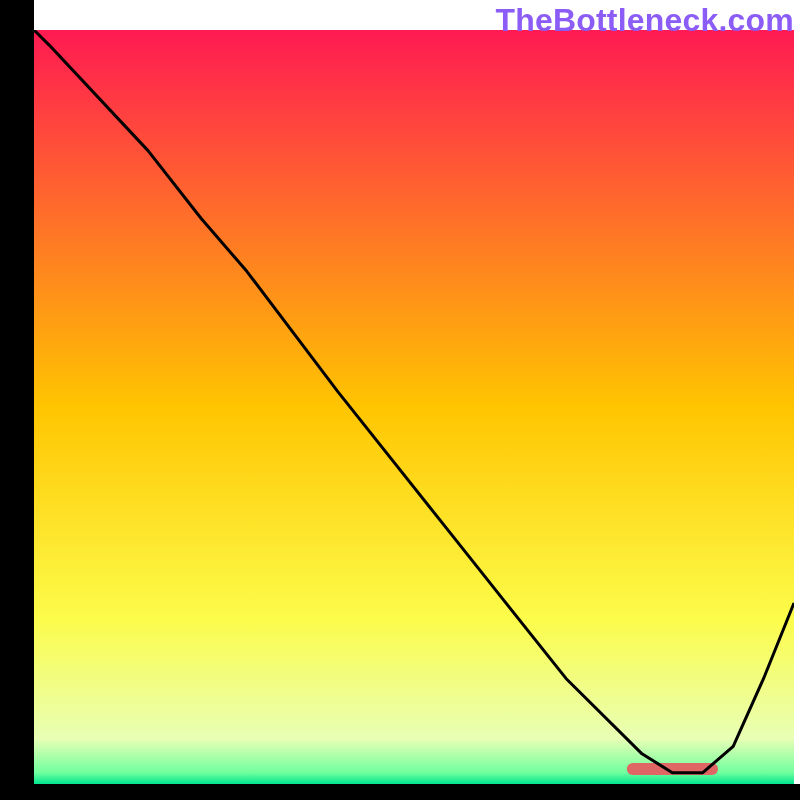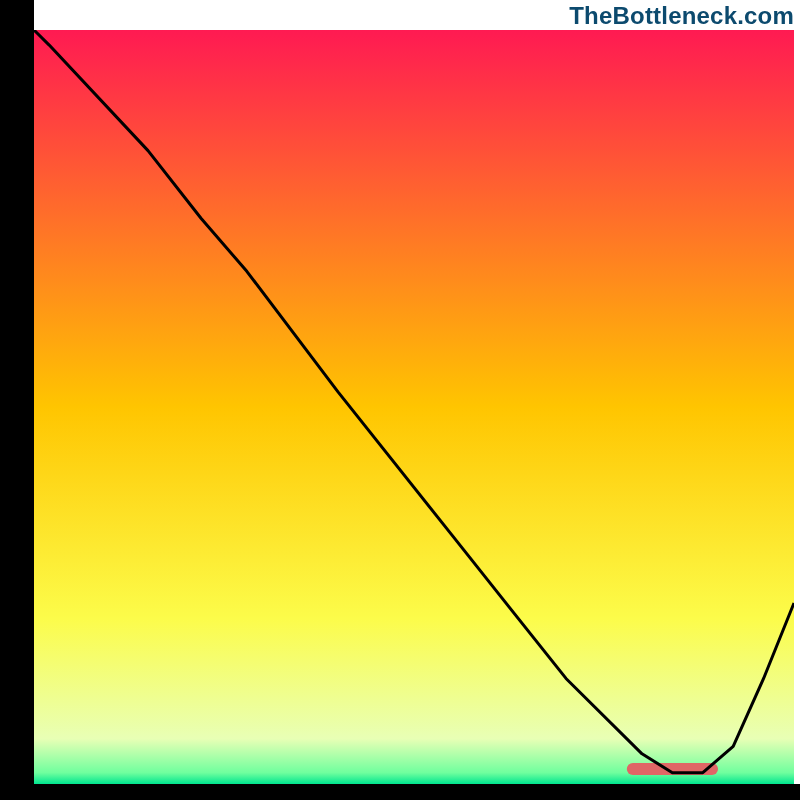--- a/index.html
+++ b/index.html
@@ -13,23 +13,23 @@
   }
   .chart-wrap {
     position: relative;
     width: 800px;
     height: 800px;
   }
   .watermark {
     position: absolute;
     top: 2px;
     right: 6px;
-    font-size: 24px;
+    font-size: 32px;
     font-weight: 600;
-    color: #0c4a6e;
+    color: #8b5cf6;
     letter-spacing: 0.2px;
   }
   svg {
     display: block;
   }
 </style>
 </head>
 <body>
 
 <div class="chart-wrap">

